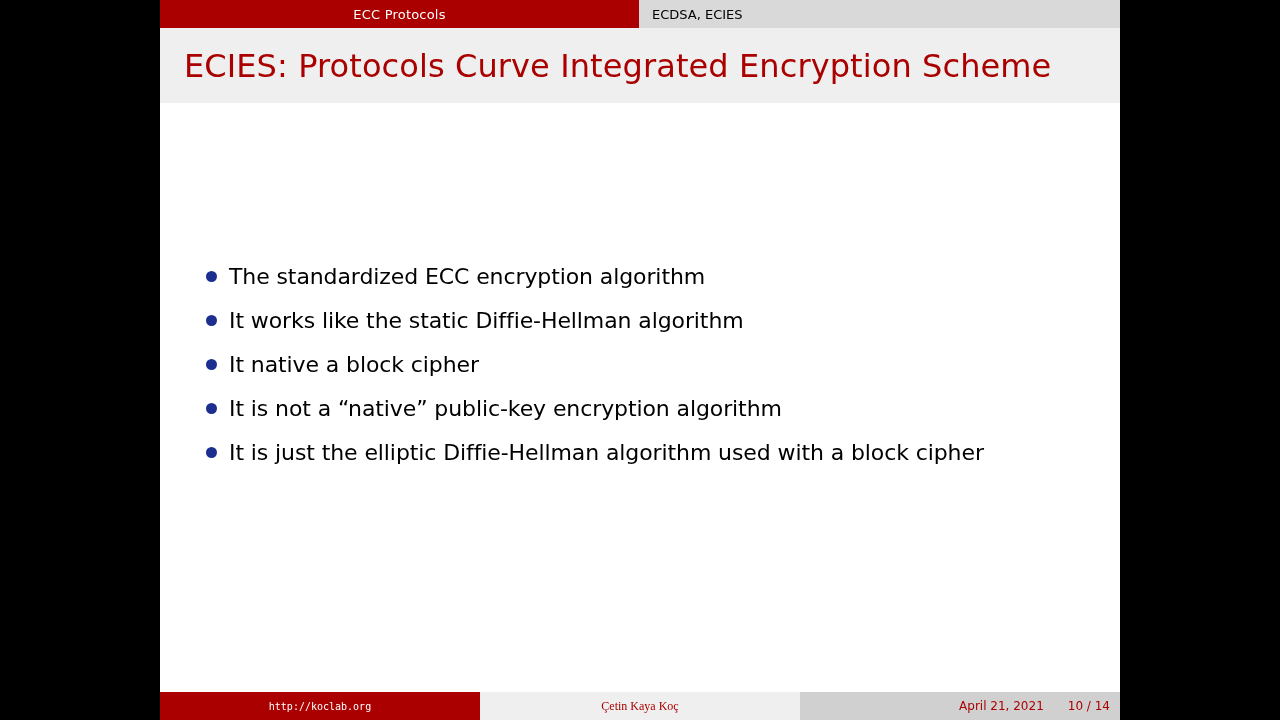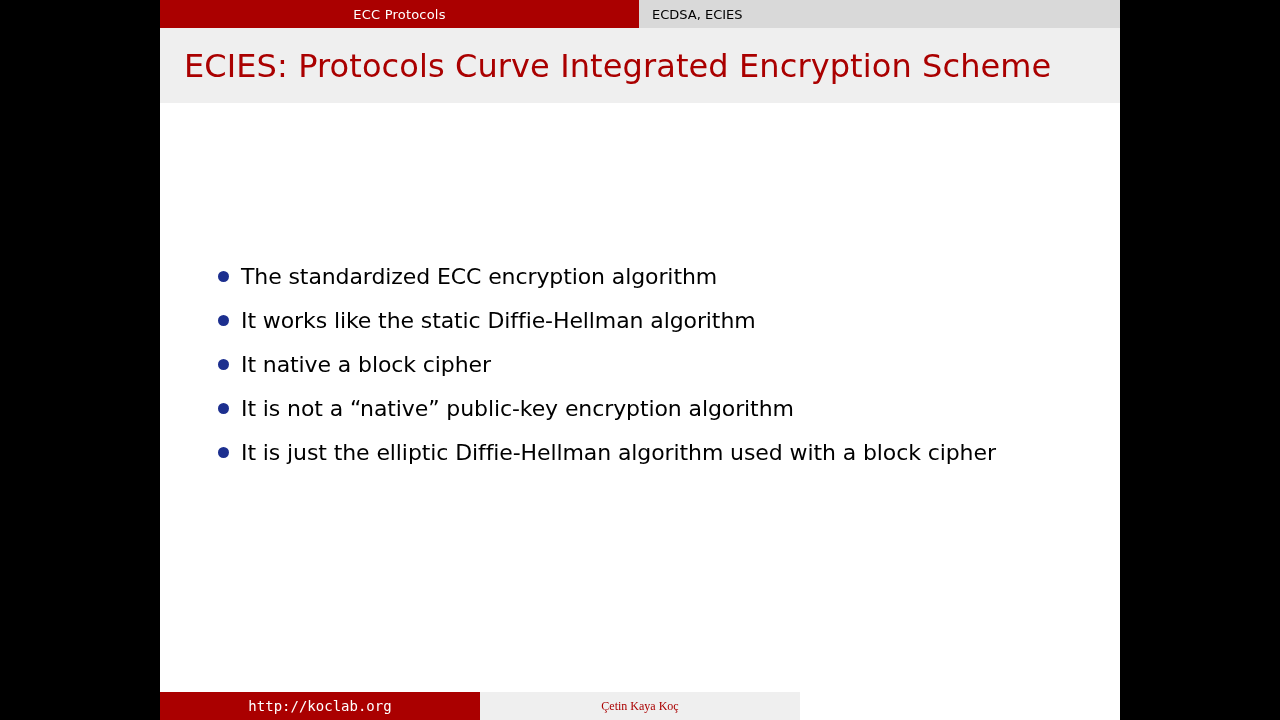--- a/index.html
+++ b/index.html
@@ -84,21 +84,21 @@
   .body {
     position: absolute;
     left: 0;
     top: 103px;
     width: 960px;
     height: 589px;
     background: #ffffff;
   }
   .bullets {
     position: absolute;
-    left: 58px;
+    left: 46px;
     top: 157px;
     width: 880px;
   }
   .bullet {
     display: flex;
     align-items: flex-start;
     margin-bottom: 8px;
     min-height: 36px;
   }
   .bullet-dot {
@@ -130,21 +130,21 @@
     font-size: 12px;
   }
   .foot-url {
     width: 320px;
     background: #aa0000;
     color: #ffffff;
     display: flex;
     align-items: center;
     justify-content: center;
     font-family: "DejaVu Sans Mono", monospace;
-    font-size: 14px;
+    font-size: 10px;
     letter-spacing: 0px;
   }
   .foot-author {
     width: 320px;
     background: #efefef;
     color: #aa0000;
     display: flex;
     align-items: center;
     justify-content: center;
     font-family: Liberation Serif, serif;
@@ -206,16 +206,20 @@
           <span class="bullet-dot"></span>
           <span class="bullet-text">It is just the elliptic Diffie-Hellman algorithm used with a block cipher</span>
         </div>
 
       </div>
     </div>
 
     <div class="footbar">
       <div class="foot-url">http://koclab.org</div>
       <div class="foot-author">Çetin Kaya Koç</div>
+      <div class="foot-right">
+        <span class="foot-date">April 21, 2021</span>
+        <span class="foot-page">10 / 14</span>
+      </div>
     </div>
 
   </div>
 </div>
 
 </body></html>

